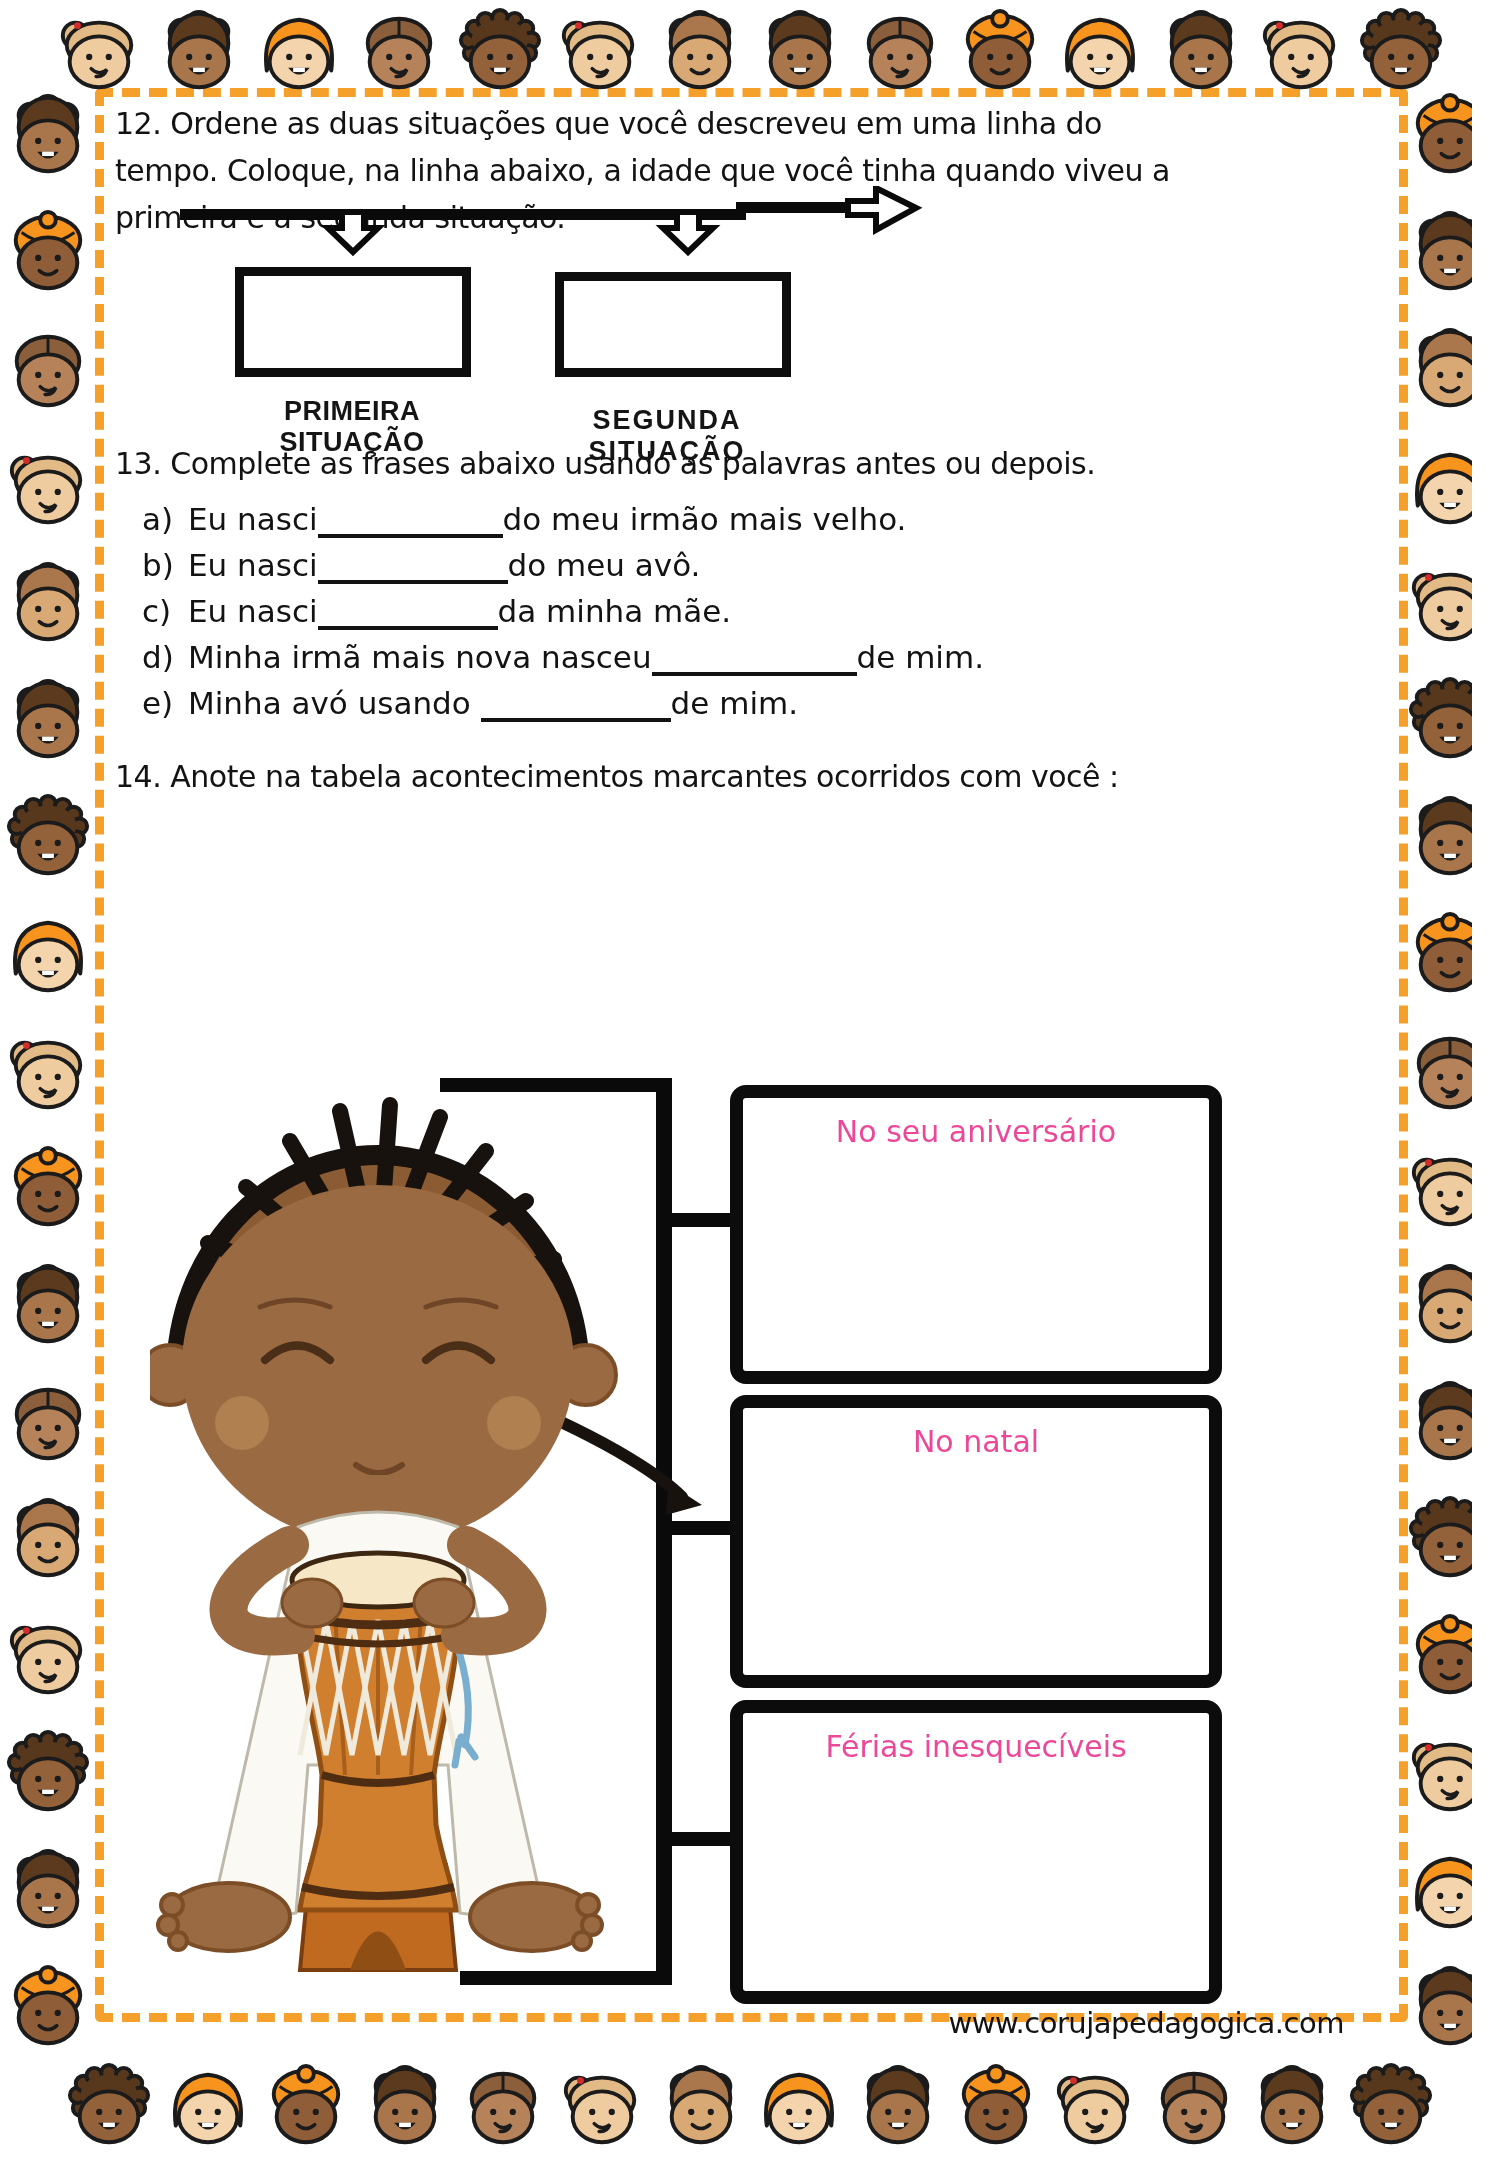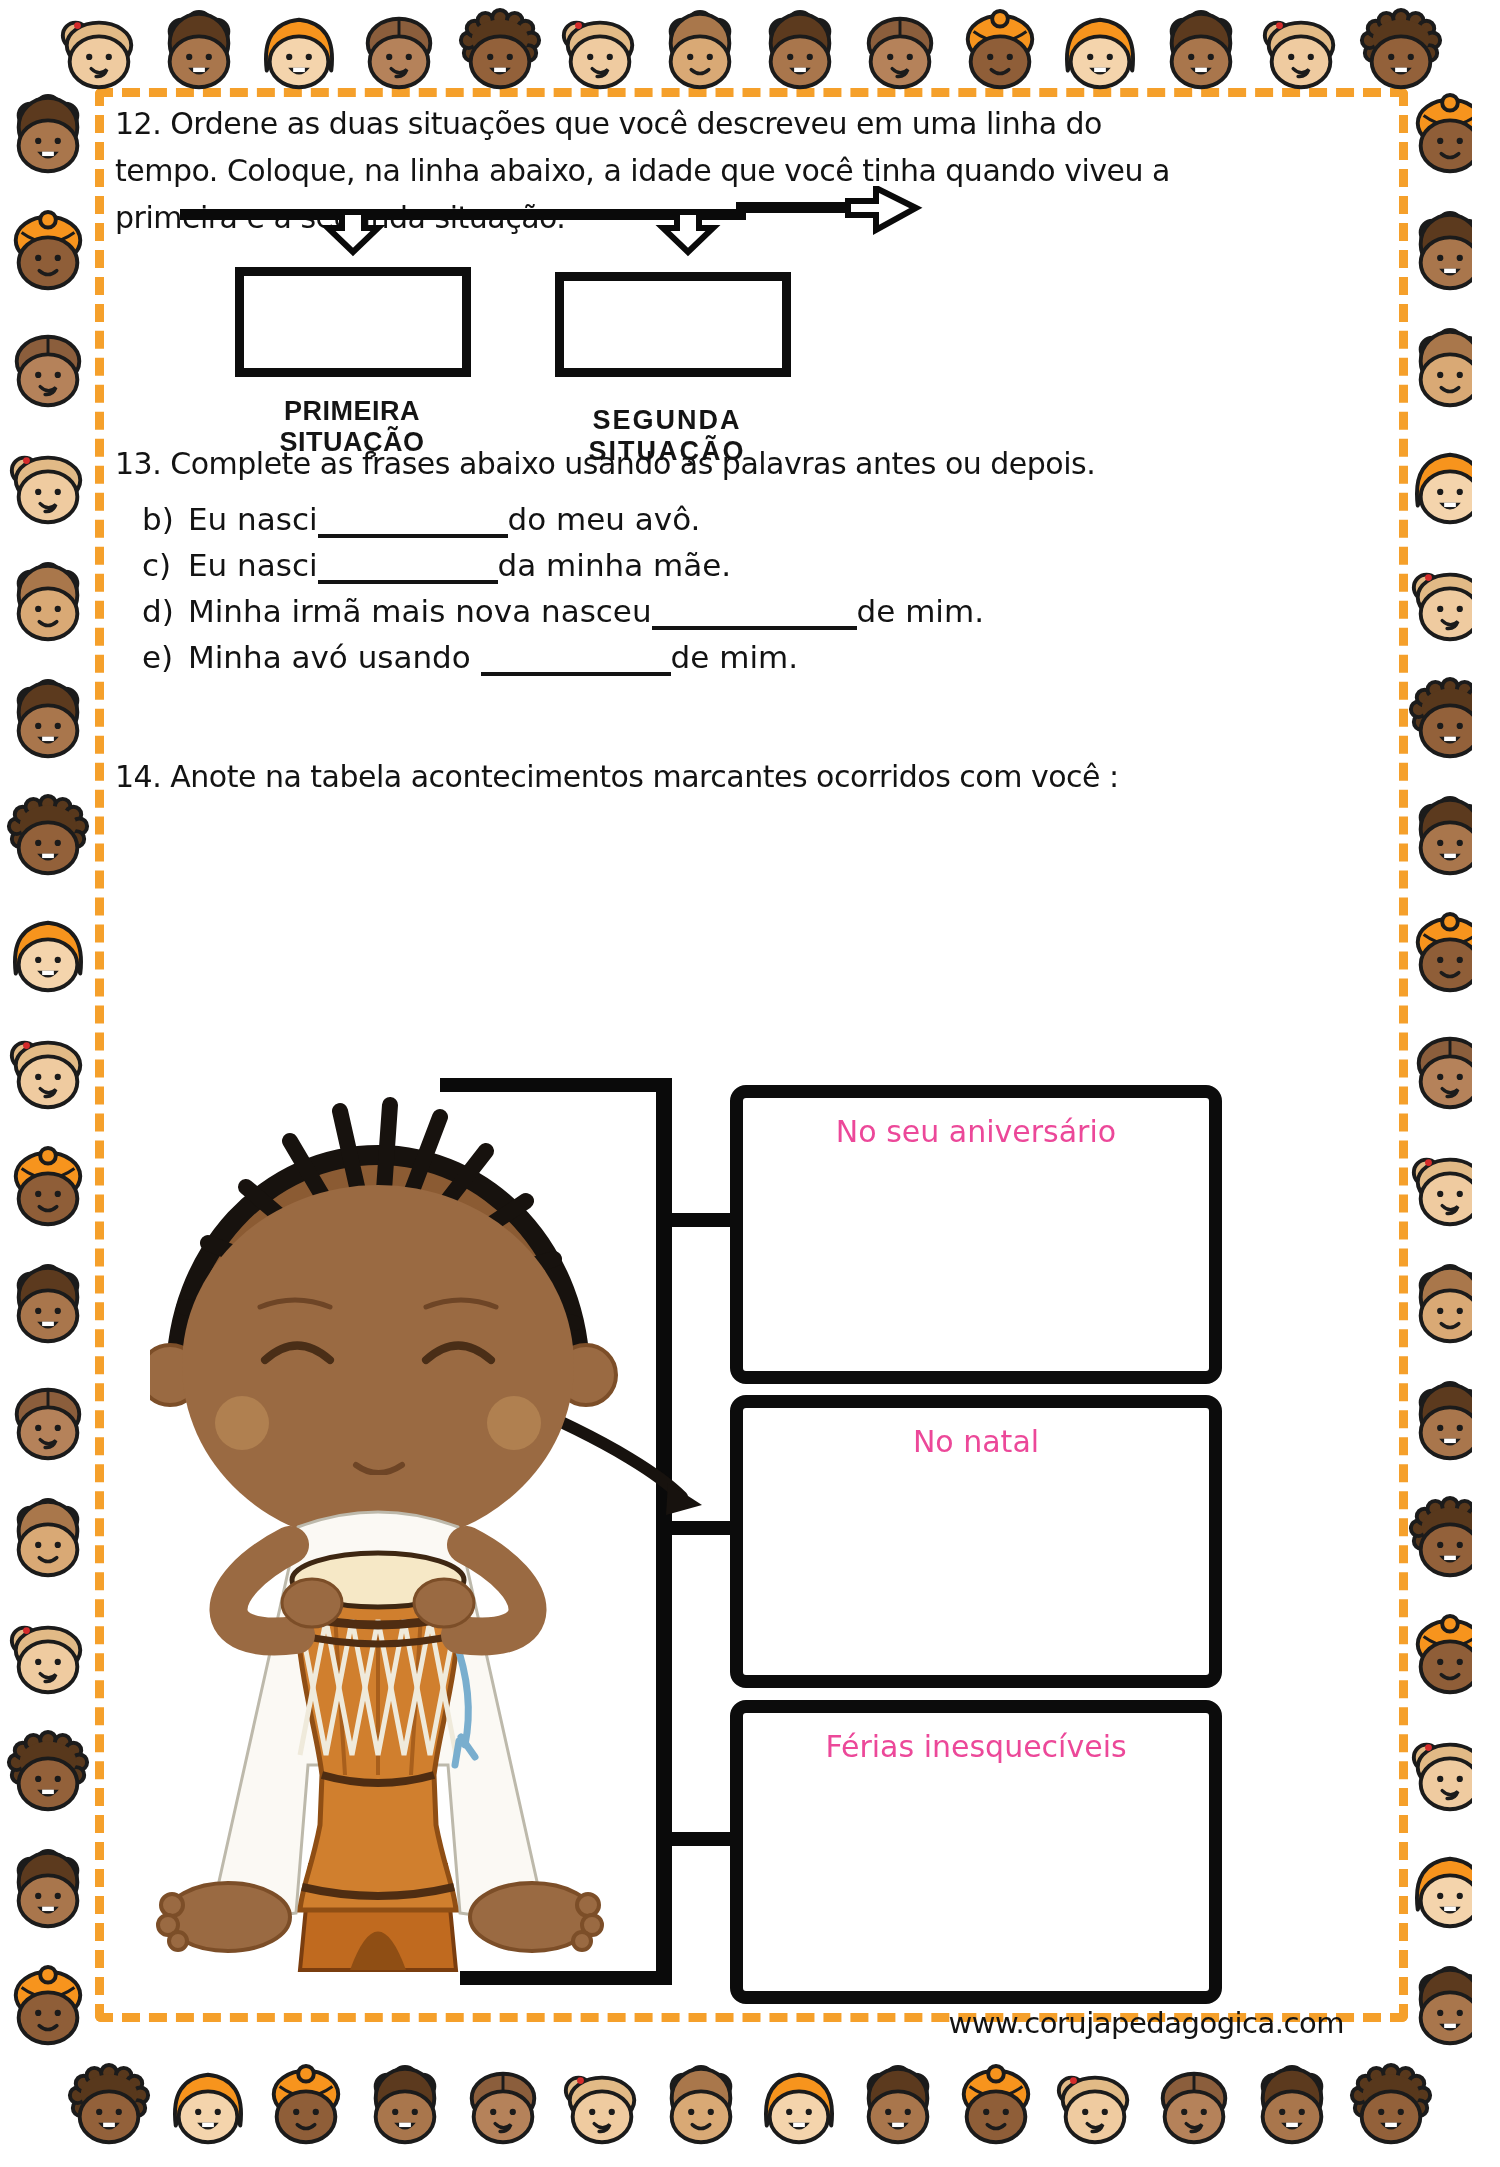--- a/index.html
+++ b/index.html
@@ -836,20 +836,21 @@
     <polygon points="497,26 519,26 519,42 533,42 508,66 483,42 497,42" fill="#ffffff" stroke="#0a0a0a" stroke-width="6"></polygon>
   </svg>
 
   <div class="tl-box" style="left:235px;top:267px;width:218px;height:92px;"></div>
   <div class="tl-box" style="left:555px;top:272px;width:218px;height:87px;"></div>
   <div class="tl-label" style="left:532px;top:405px;width:270px;letter-spacing:2px;">SEGUNDA SITUAÇÃO</div>
   <div class="tl-label" style="left:222px;top:396px;width:260px;letter-spacing:0.5px;">PRIMEIRA SITUAÇÃO</div>
 
   <div class="qtext" style="top:440px;">13. Complete as frases abaixo usando as palavras antes ou depois.</div>
   <div class="abs" style="left:142px;top:496px;z-index:2;">
+      <div class="q13-item"><span class="it-label">a)</span><span>Eu nasci</span><span class="blank" style="width: 185px;"></span><span>do meu irmão mais velho.</span></div>
       <div class="q13-item"><span class="it-label">b)</span><span>Eu nasci</span><span class="blank" style="width: 190px;"></span><span>do meu avô.</span></div>
       <div class="q13-item"><span class="it-label">c)</span><span>Eu nasci</span><span class="blank" style="width: 180px;"></span><span>da minha mãe.</span></div>
       <div class="q13-item"><span class="it-label">d)</span><span>Minha irmã mais nova nasceu</span><span class="blank" style="width: 205px;"></span><span>de mim.</span></div>
       <div class="q13-item"><span class="it-label">e)</span><span>Minha avó usando </span><span class="blank" style="width: 190px;"></span><span>de mim.</span></div>
     </div>
 
   <div class="qtext" style="top:740px;margin-top:13px;">14. Anote na tabela acontecimentos marcantes ocorridos com você :</div>
 
   <div class="conn" style="left:440px;top:1078px;width:232px;height:14px;"></div>
   <div class="conn" style="left:656px;top:1078px;width:16px;height:907px;"></div>

